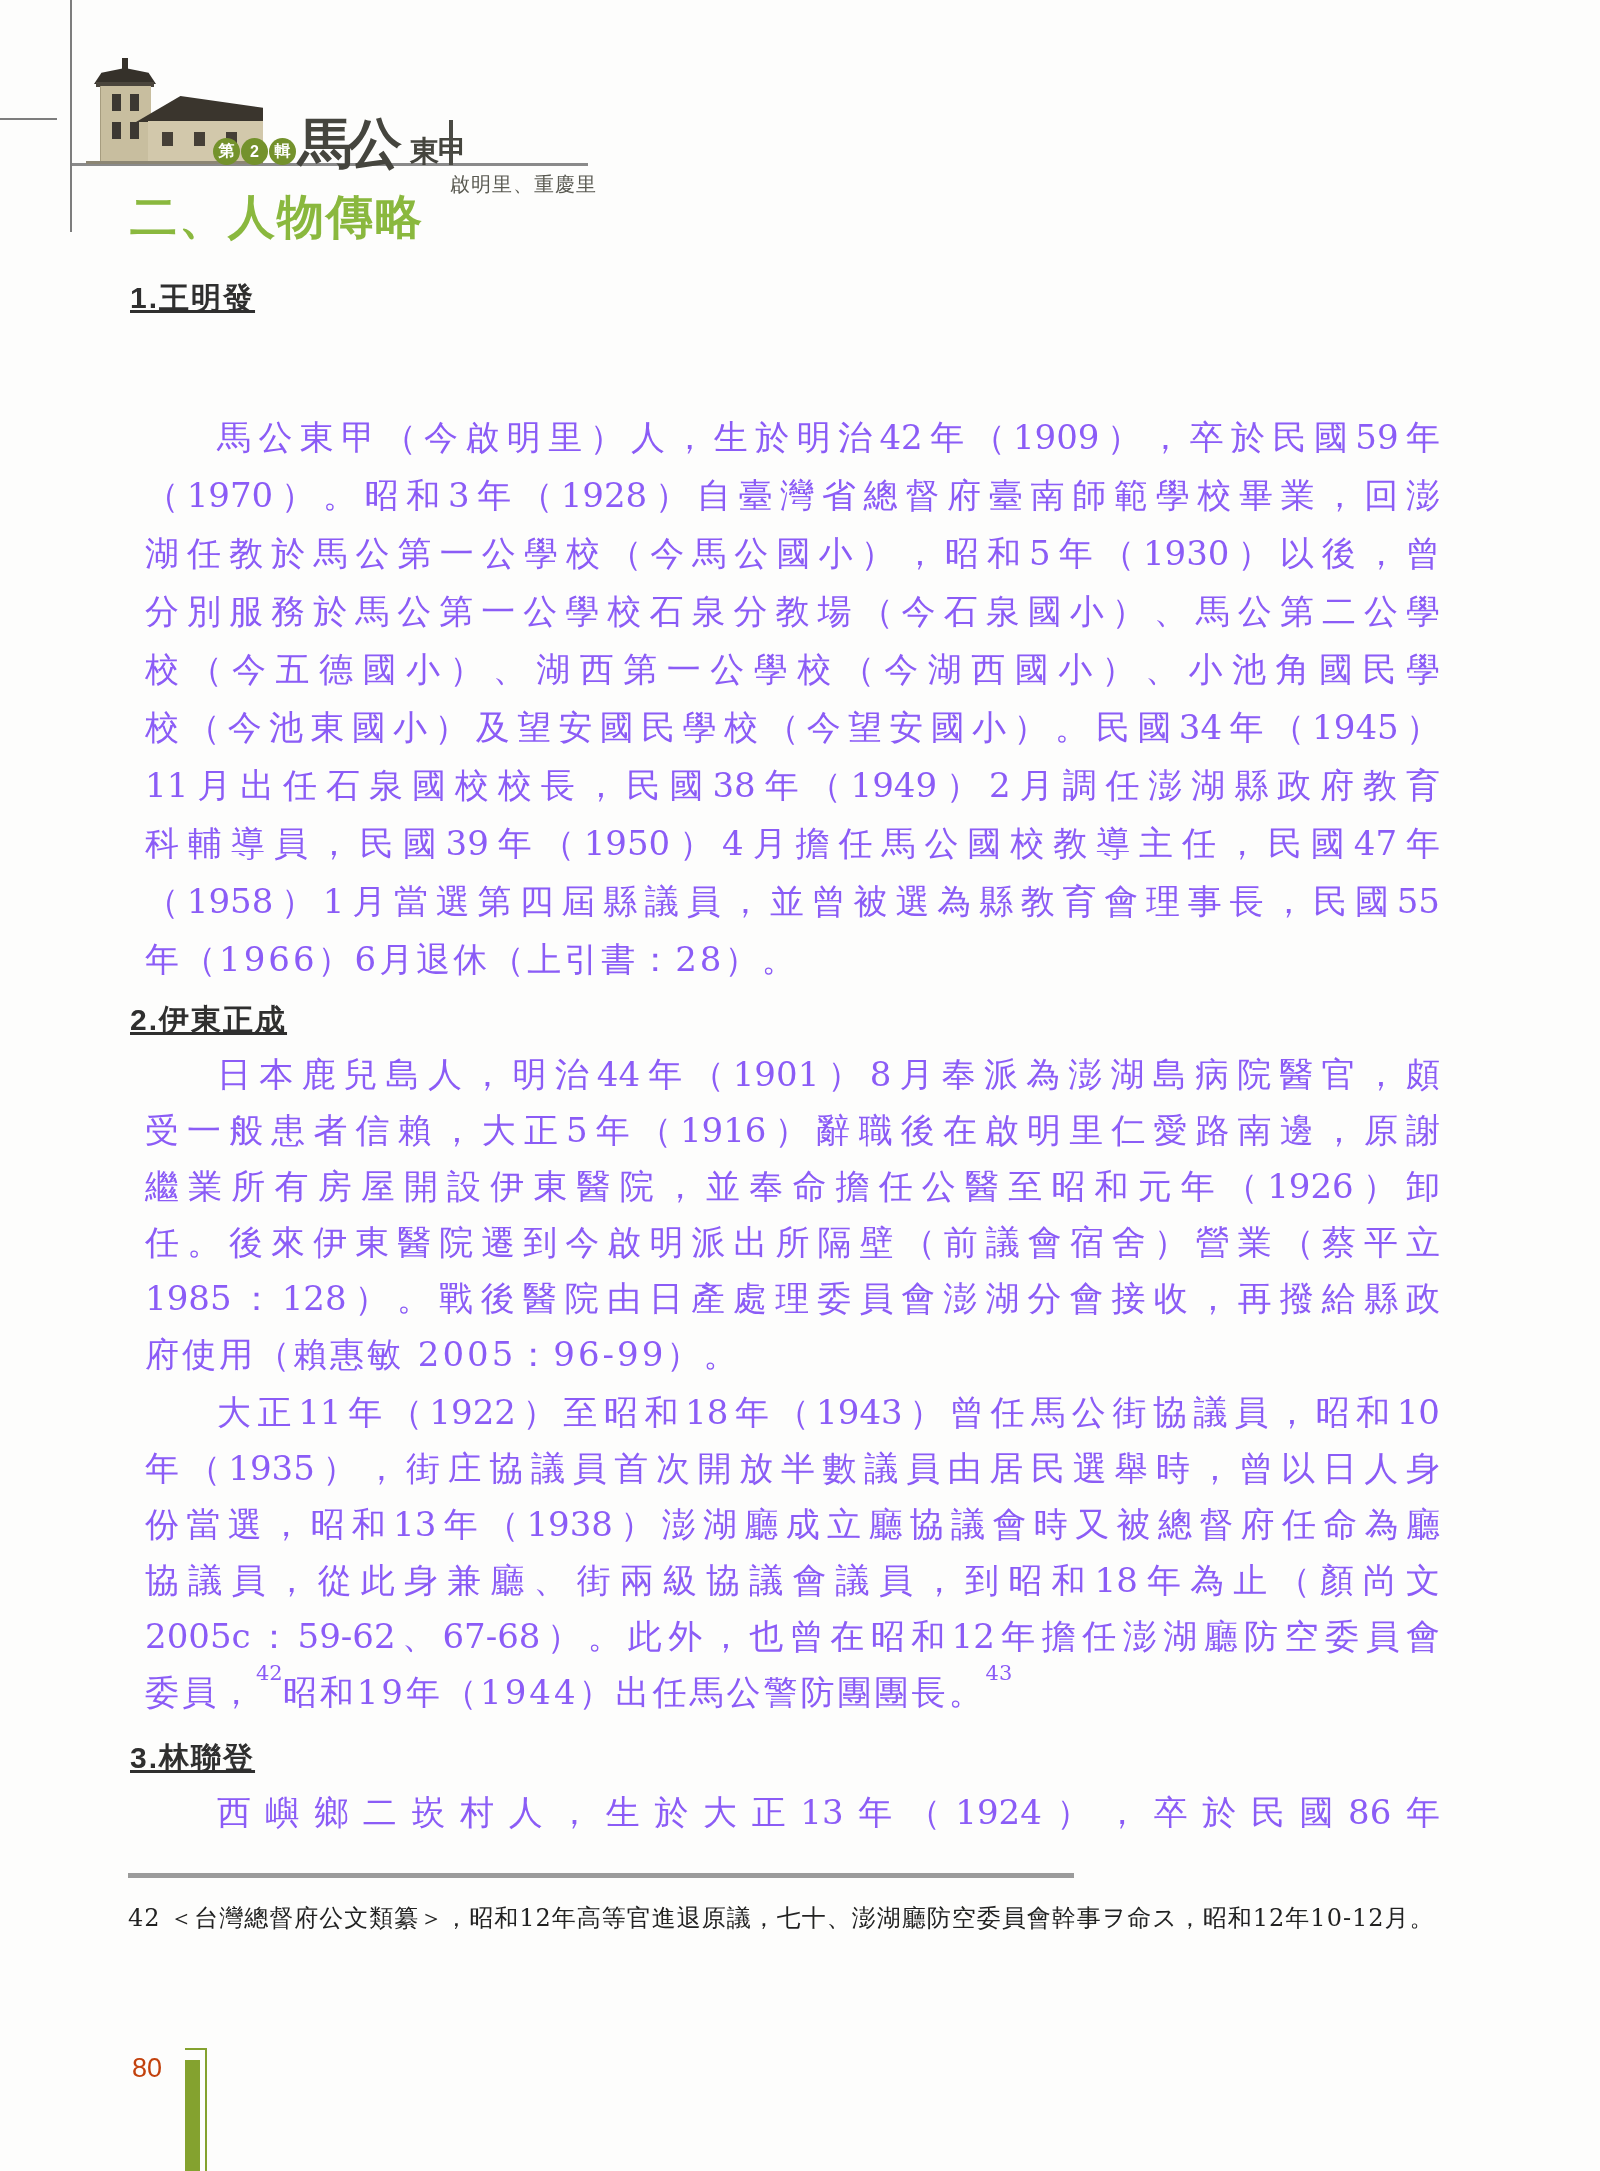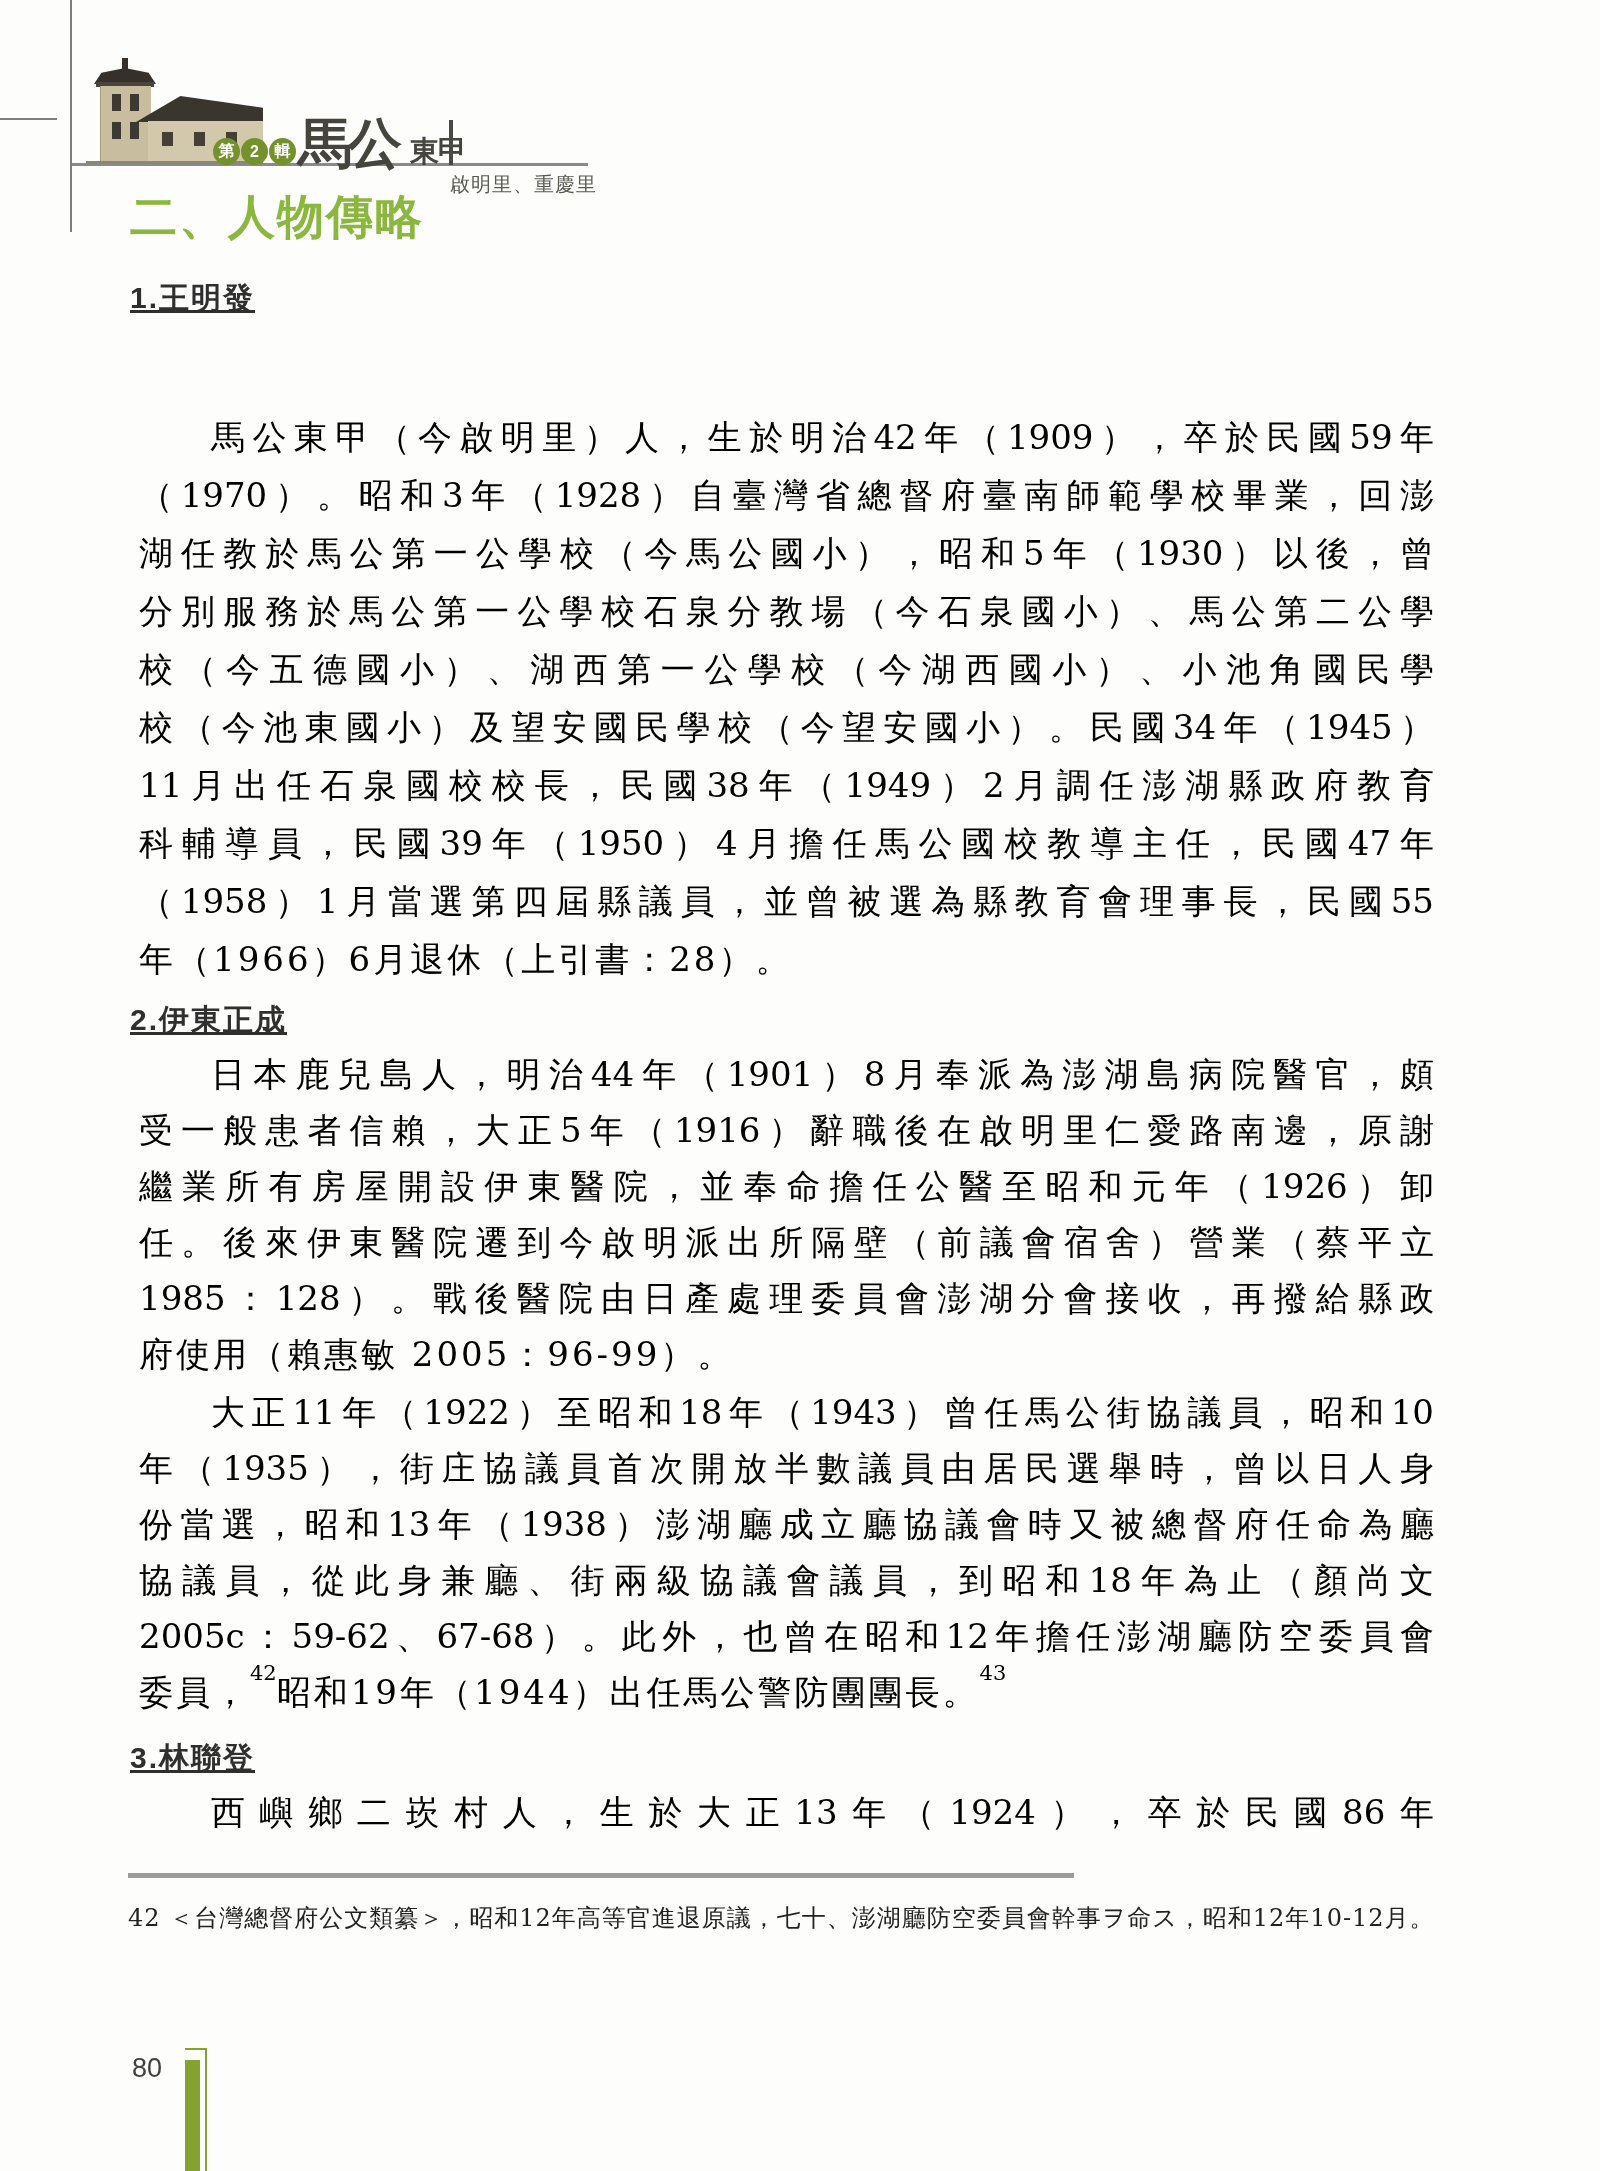--- a/index.html
+++ b/index.html
@@ -45,35 +45,35 @@
   .subtitle{left:450px;top:171px;font-size:20px;color:#5a5a52;letter-spacing:1px;
     font-family:"Liberation Sans",sans-serif;}
 
   
   .page-title{left:130px;top:190px;font-size:47px;font-weight:bold;color:#8ab83e;
     font-family:Liberation Serif, serif;letter-spacing:2px;line-height:1.15;}
   .sec-heading{left:130px;font-size:30px;font-weight:bold;color:#2f2f2f;
     font-family:"Liberation Sans",sans-serif;letter-spacing:2px;text-decoration:underline;}
   .h1{top:278px;} .h2{top:1000px;} .h3{top:1738px;}
 
-  .para{left:139px;width:1295px;font-size:34px;color:#000000;}
+  .para{left:145px;width:1295px;font-size:34px;color:#8b5cf6;}
   .para .ln{height:58px;line-height:58px;letter-spacing:3px;white-space:nowrap;}
   .lh56 .ln{height:56px;line-height:56px;}
   .para .stretch{text-align:justify;text-align-last:justify;white-space:normal;letter-spacing:0;}
   .para .indent{padding-left:72px;}
   .p1{top:408px;} .p2{top:1046px;} .p3{top:1384px;} .p4{top:1784px;}
   sup.fnref{font-size:21px;line-height:0;position:relative;top:-12px;letter-spacing:0;}
 
   
   .fn-divider{left:128px;top:1873px;width:946px;height:5px;background:#9b9b9b;}
   .footnotes{left:128px;top:1896px;width:1400px;font-size:24px;color:#222;}
   .footnotes .fn{height:45px;line-height:45px;white-space:nowrap;letter-spacing:1px;}
 
   
-  .page-number{left:132px;top:2053px;font-size:27px;color:#404040;
+  .page-number{left:132px;top:2053px;font-size:27px;color:#c2410c;
     font-family:"Liberation Sans",sans-serif;}
   .bar-solid{left:185px;top:2060px;width:15px;height:111px;background:#84a22f;}
   .bar-outline-top{left:185px;top:2048px;width:22px;height:2px;background:#84a22f;}
   .bar-outline-right{left:205px;top:2048px;width:2px;height:123px;background:#84a22f;}
 </style>
 </head>
 <body>
 
 <div>
 

